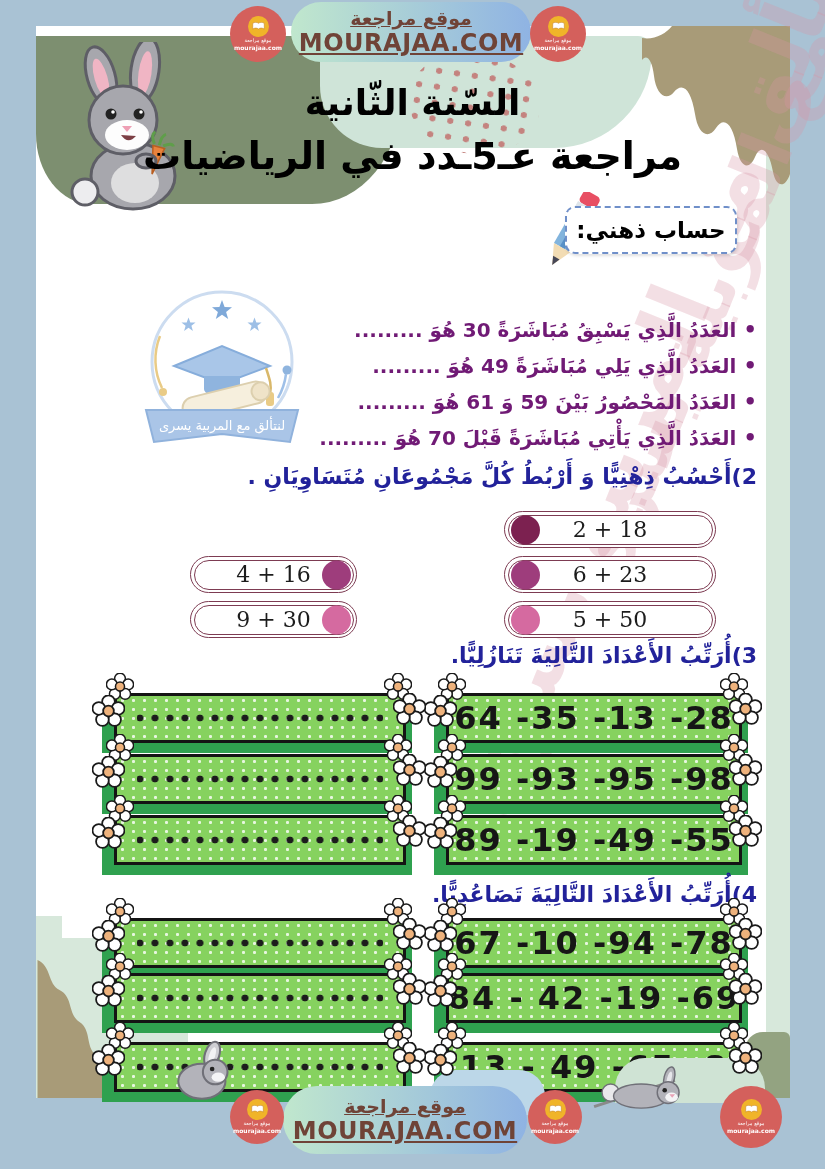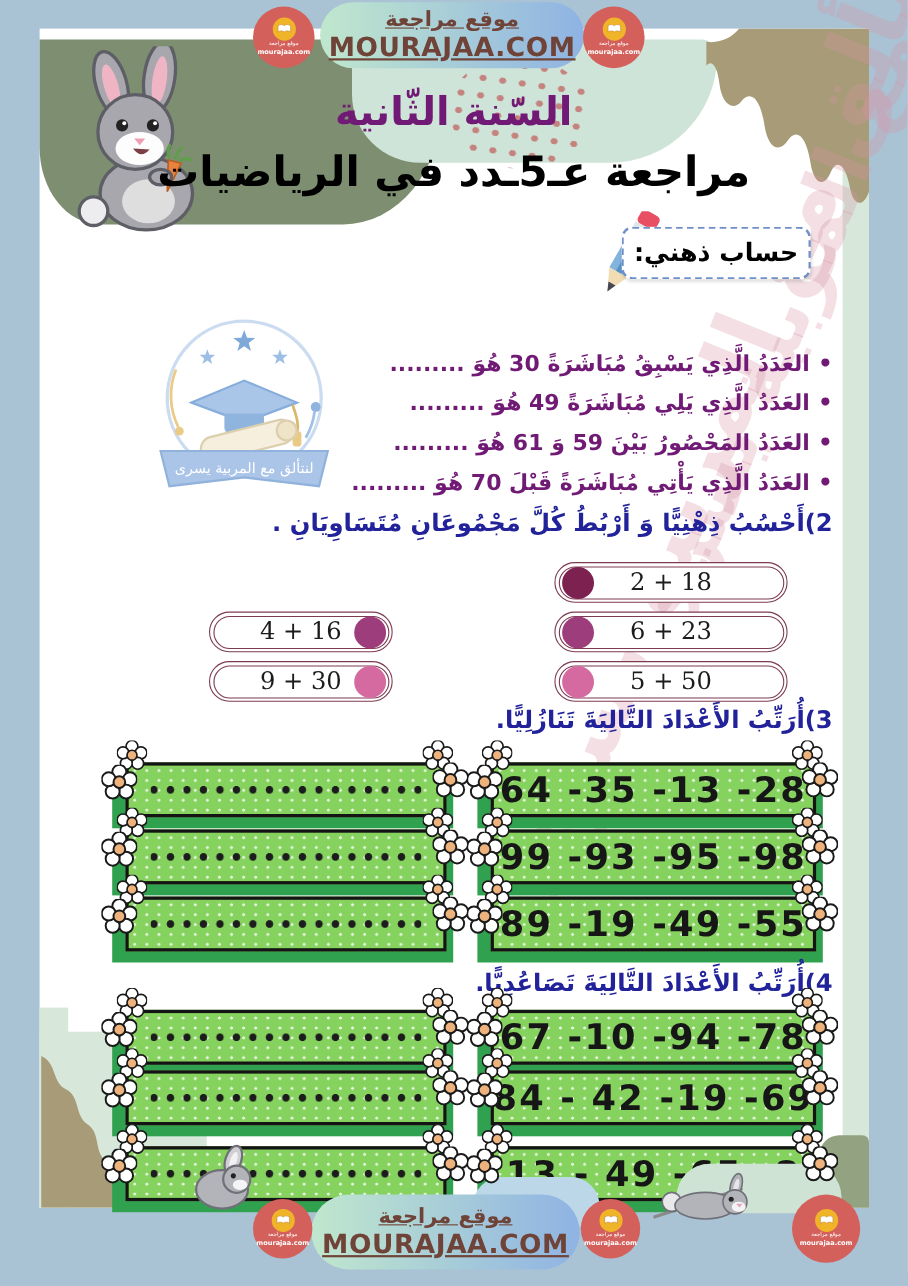--- a/index.html
+++ b/index.html
@@ -31,21 +31,21 @@
     display:flex; flex-direction:column; align-items:center; justify-content:center; z-index:10; }
   .b-ar { font-size:19px; font-weight:bold; color:#6f4337; text-decoration:underline; }
   .b-dom { font-size:24px; font-weight:bold; color:#6f4337; text-decoration:underline; letter-spacing:.5px; }
   .logo-circle { position:absolute; border-radius:50%; background:#d4605c; display:flex; flex-direction:column;
     align-items:center; justify-content:center; gap:1px; z-index:11; }
   .logo-yellow { width:21px; height:21px; border-radius:50%; background:#f0b429; display:flex; align-items:center; justify-content:center; }
   .logo-txt-ar { font-size:5px; color:#fff; line-height:1.1; }
   .logo-txt-dom { font-size:6px; color:#fff; font-weight:bold; line-height:1.1; }
 
   
-  .grade-title { position:absolute; left:0; top:82px; width:100%; text-align:center; font-size:36px; font-weight:bold; color:#701a75; }
+  .grade-title { position:absolute; left:0; top:82px; width:100%; text-align:center; font-size:36px; font-weight:bold; color:#000000; }
   .ws-title { position:absolute; left:0; top:134px; width:100%; text-align:center; font-size:38px; font-weight:bold; color:#000000; }
 
   
   .badge-box { position:absolute; left:565px; top:206px; width:172px; height:48px; background:#fff;
     border:2px dashed #6f8fc9; border-radius:10px; display:flex; align-items:center; justify-content:center;
     font-size:23px; font-weight:bold; color:#000000; direction:rtl; box-shadow:1px 2px 3px rgba(0,0,0,.12); }
   .badge-pencil { position:absolute; left:538px; top:192px; width:64px; height:84px; }
 
   
   .sec-h { position:absolute; right:68px; direction:rtl; color:#22229a; font-size:22px; font-weight:bold; white-space:nowrap; }

